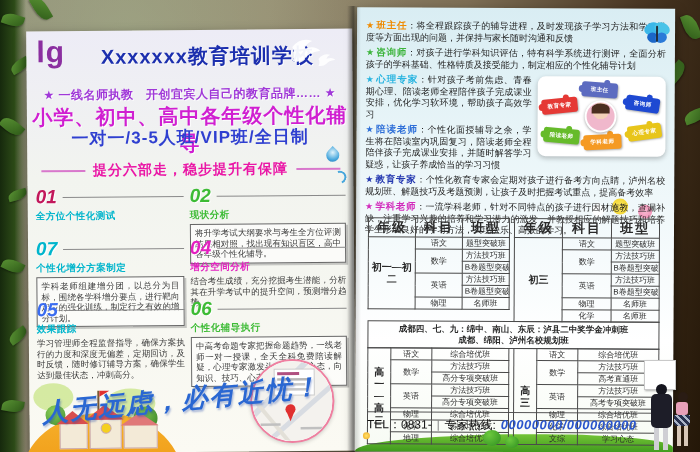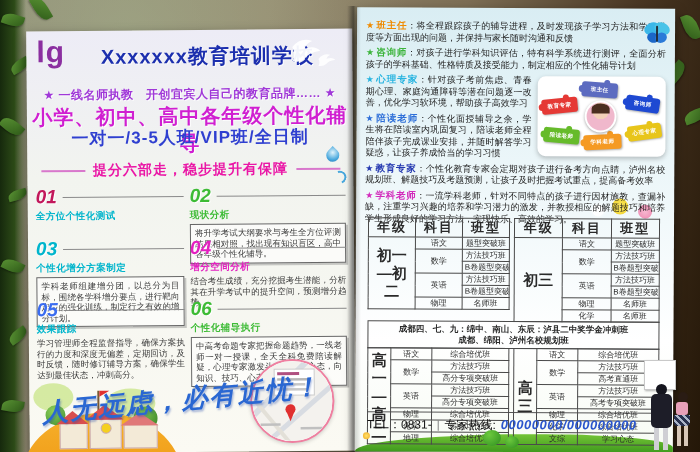--- a/index.html
+++ b/index.html
@@ -67,21 +67,21 @@
   .photo{position:absolute;left:2px;top:2px;width:28px;height:28px;border-radius:50%;background:radial-gradient(circle at 50% 30%,#f2d0b8 0 34%,#f0b8cc 35% 100%);overflow:hidden;}
   .hair{position:absolute;left:5px;top:1px;width:18px;height:10px;border-radius:50% 50% 0 0;background:#4a2e20;}
   .butterfly{position:absolute;left:286px;top:12px;width:28px;height:26px;z-index:4;}
   .dot{position:absolute;border-radius:50%;z-index:2;}
   
   .twrap{position:absolute;left:12px;top:210px;width:292px;z-index:3;}
   .trow{display:flex;gap:4px;}
   table.gtable{border-collapse:collapse;table-layout:fixed;}
   .gtable th,.gtable td{border:1px solid #4a4a4a;font-size:8px;color:#2a2a2a;padding:0 2px;text-align:center;overflow:hidden;white-space:nowrap;}
   .gtable th{font-size:13px;font-weight:bold;letter-spacing:2px;margin-left:40px;}
-  .gtable td.grade{width:18px;font-weight:bold;font-size:15px;line-height:1.2;word-break:break-all;white-space:normal;}
+  .gtable td.grade{width:18px;font-weight:bold;font-size:10px;line-height:1.2;word-break:break-all;white-space:normal;}
   .gtable td.subj{width:36px;}
   .band{border:1px solid #4a4a4a;margin:-1px 0;padding:2px 0;text-align:center;font-size:8.5px;font-weight:bold;color:#2a2a2a;line-height:11px;background:rgba(255,255,255,.35);}
   .contact-rule{position:absolute;left:12px;top:404px;width:292px;height:1px;background:#555;}
   .contact{position:absolute;left:12px;top:409px;width:300px;z-index:4;}
   .tel-row{display:flex;align-items:baseline;gap:5px;}
   .lbl{font-size:12px;font-weight:normal;color:#111;}
   .num{font-size:13px;font-weight:bold;font-style:italic;letter-spacing:.5px;color:#2a55cc;}
   .vbar{color:#777;font-size:11px;}
   .grass{position:absolute;left:0;bottom:0;width:100%;height:18px;border-radius:60% 40% 0 0/100% 70% 0 0;
     background:linear-gradient(180deg,#74c437,#3f9a1d);z-index:2;}
@@ -148,21 +148,21 @@
     <div class="step" style="left:162px;top:155px;width:156px;">
       <div class="shead">
           <span class="snum" style="color: rgb(61, 187, 53);">02</span>
           <span class="sline"></span>
         </div>
       <div class="stitle" style="color: rgb(61, 187, 53);">现状分析</div>
       <div class="stext boxed">将升学考试大纲要求与考生全方位评测结果相对照，找出现有知识盲区，高中各年级个性化辅导。</div>
     </div>
     <div class="step" style="left:8px;top:207px;width:148px;">
       <div class="shead">
-          <span class="snum" style="color: rgb(0, 181, 204);">03</span>
+          <span class="snum" style="color: rgb(0, 181, 204);">07</span>
           <span class="sline"></span>
         </div>
       <div class="stitle" style="color: rgb(0, 181, 204);">个性化增分方案制定</div>
       <div class="stext boxed">学科老师组建增分团，以总分为目标，围绕各学科增分要点，进行靶向定位的强化训练，制定行之有效的增分计划。</div>
     </div>
     <div class="step" style="left:162px;top:207px;width:156px;">
       <div class="shead">
           <span class="snum" style="color: rgb(227, 32, 192);">04</span>
           <span class="sline"></span>
         </div>
@@ -249,21 +249,21 @@
         <div class="piece" style="left: 90px; top: 48px; width: 34px; height: 15px; transform: rotate(-8deg); background-color: rgb(232, 197, 26);">
             <span>心理专家</span>
           </div>
         <div class="photo-ring">
             <div class="photo">
               <div class="hair"></div>
             </div>
           </div>
       </div>
 
-      <p class="role"><span class="rstar" style="color: rgb(40, 180, 224);">★</span><span class="rname" style="color: rgb(40, 180, 224);">心理专家</span><span class="rtext">：针对孩子考前焦虑、青春期心理、家庭沟通障碍等潜在问题逐一改善，优化学习软环境，帮助孩子高效学习</span></p>
+      <p class="role"><span class="rstar" style="color: rgb(40, 180, 224);">★</span><span class="rname" style="color: rgb(40, 180, 224);">心理专家</span><span class="rtext">：针对孩子考前焦虑、青春期心理、陪读老师全程陪伴孩子完成课业安排，优化学习软环境，帮助孩子高效学习</span></p>
       <p class="role"><span class="rstar" style="color: rgb(46, 111, 216);">★</span><span class="rname" style="color: rgb(46, 111, 216);">陪读老师</span><span class="rtext">：个性化面授辅导之余，学生将在陪读室内巩固复习，陪读老师全程陪伴孩子完成课业安排，并随时解答学习疑惑，让孩子养成恰当的学习习惯</span></p>
       <p class="role"><span class="rstar" style="color: rgb(36, 56, 176);">★</span><span class="rname" style="color: rgb(36, 56, 176);">教育专家</span><span class="rtext">：个性化教育专家会定期对孩子进行备考方向点睛，泸州名校规划班、解题技巧及考题预测，让孩子及时把握考试重点，提高备考效率</span></p>
       <p class="role"><span class="rstar" style="color: rgb(210, 43, 188);">★</span><span class="rname" style="color: rgb(210, 43, 188);">学科老师</span><span class="rtext">：一流学科老师，针对不同特点的孩子进行因材施教，查漏补缺，注重学习兴趣的培养和学习潜力的激发，并教授相应的解题技巧和培养学生形成良好的学习方法，实现快乐、高效的学习。</span></p>
     </div>
 
     <svg class="butterfly" viewBox="0 0 28 26">
       <ellipse cx="9" cy="8" rx="8" ry="6" fill="#3bb7e8" transform="rotate(-25 9 8)"></ellipse>
       <ellipse cx="19" cy="8" rx="8" ry="6" fill="#49c3e8" transform="rotate(25 19 8)"></ellipse>
       <ellipse cx="10" cy="17" rx="6" ry="5" fill="#1b67c8" transform="rotate(20 10 17)"></ellipse>
       <ellipse cx="18" cy="17" rx="6" ry="5" fill="#2a7ad8" transform="rotate(-20 18 17)"></ellipse>

